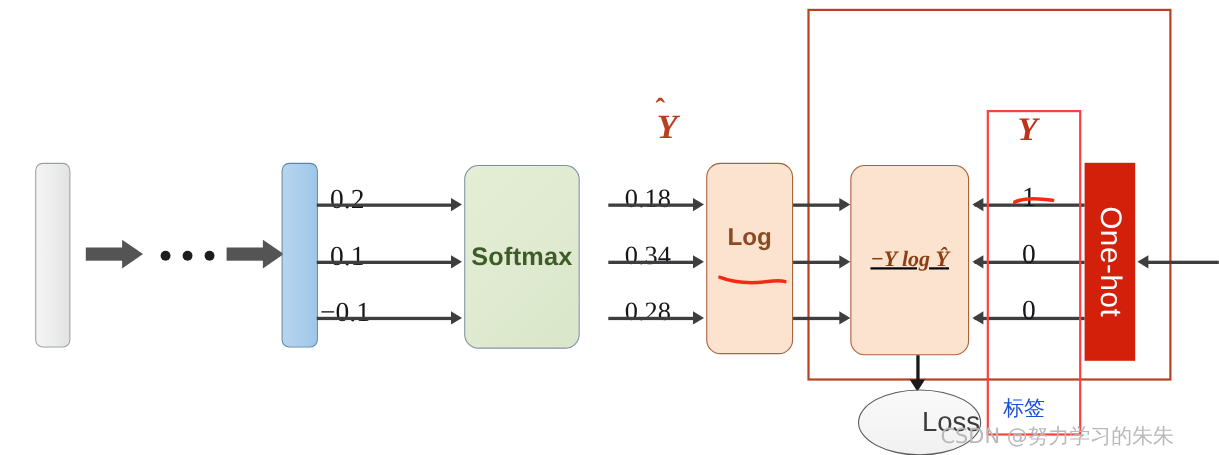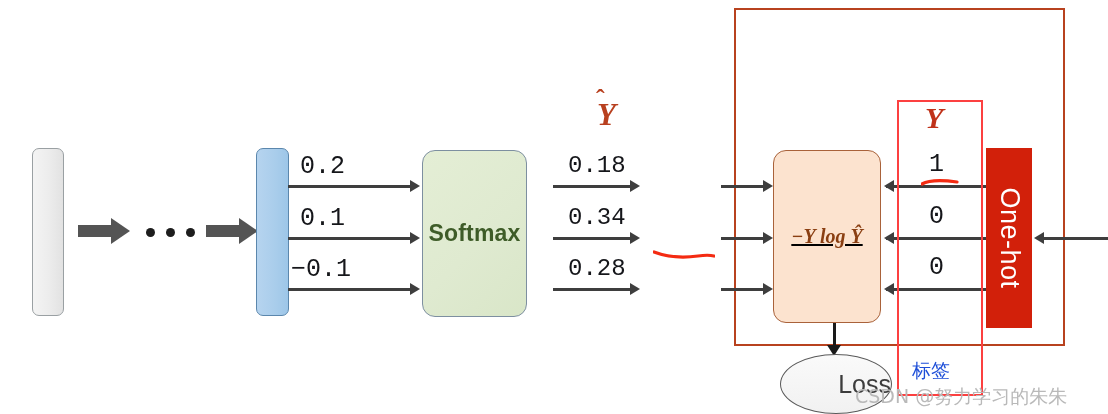--- a/index.html
+++ b/index.html
@@ -47,21 +47,21 @@
   #log-squiggle{position:absolute;left:653px;top:248px;width:62px;height:14px;}
 
   
   .sigline{position:absolute;height:3px;background:#3e3e3e;}
   .arrowhead{position:absolute;width:0;height:0;
       border-top:6px solid transparent;border-bottom:6px solid transparent;
       border-left:10px solid #3e3e3e;}
   .arrowhead.left{border-left:0;border-right:10px solid #3e3e3e;}
 
   
-  .val{position:absolute;font-family:Liberation Mono, monospace;font-size:25px;color:#15161a;}
+  .val{position:absolute;font-family:Liberation Serif, serif;font-size:25px;color:#15161a;margin-top:16px;}
   .val.small{font-size:24px;}
 
   
   #yhat{position:absolute;left:597px;top:97px;font-family:"Liberation Serif",serif;
       font-size:31px;font-weight:bold;font-style:italic;color:#b8401f;}
   #yhat .hat{position:absolute;left:-1px;top:-13px;font-size:26px;font-style:normal;}
 
   
   #ylabel{position:absolute;left:925px;top:101px;font-family:"Liberation Serif",serif;
       font-size:30px;font-weight:bold;font-style:italic;color:#c0321a;}
@@ -156,20 +156,23 @@
   <div class="val small" style="left:568px;top:204px;">0.34</div>
   <div class="val small" style="left:568px;top:255px;">0.28</div>
 
   <div class="sigline" style="left:553px;top:185px;width:79px;"></div>
   <div class="arrowhead" style="left:630px;top:180px;"></div>
   <div class="sigline" style="left:553px;top:237px;width:79px;"></div>
   <div class="arrowhead" style="left:630px;top:232px;"></div>
   <div class="sigline" style="left:553px;top:288px;width:79px;"></div>
   <div class="arrowhead" style="left:630px;top:283px;"></div>
 
+  <div class="procbox" id="log-box">
+    <span class="lbl">Log</span>
+  </div>
   <svg id="log-squiggle" viewBox="0 0 62 14">
     <path d="M1,4 C14,9 30,10 45,8 C52,7 57,7 61,8" fill="none" stroke="#f42b12" stroke-width="3.2" stroke-linecap="round"></path>
   </svg>
 
   <div id="nll-frame"></div>
 
   <div class="sigline" style="left:721px;top:185px;width:44px;"></div>
   <div class="arrowhead" style="left:763px;top:180px;"></div>
   <div class="sigline" style="left:721px;top:237px;width:44px;"></div>
   <div class="arrowhead" style="left:763px;top:232px;"></div>

